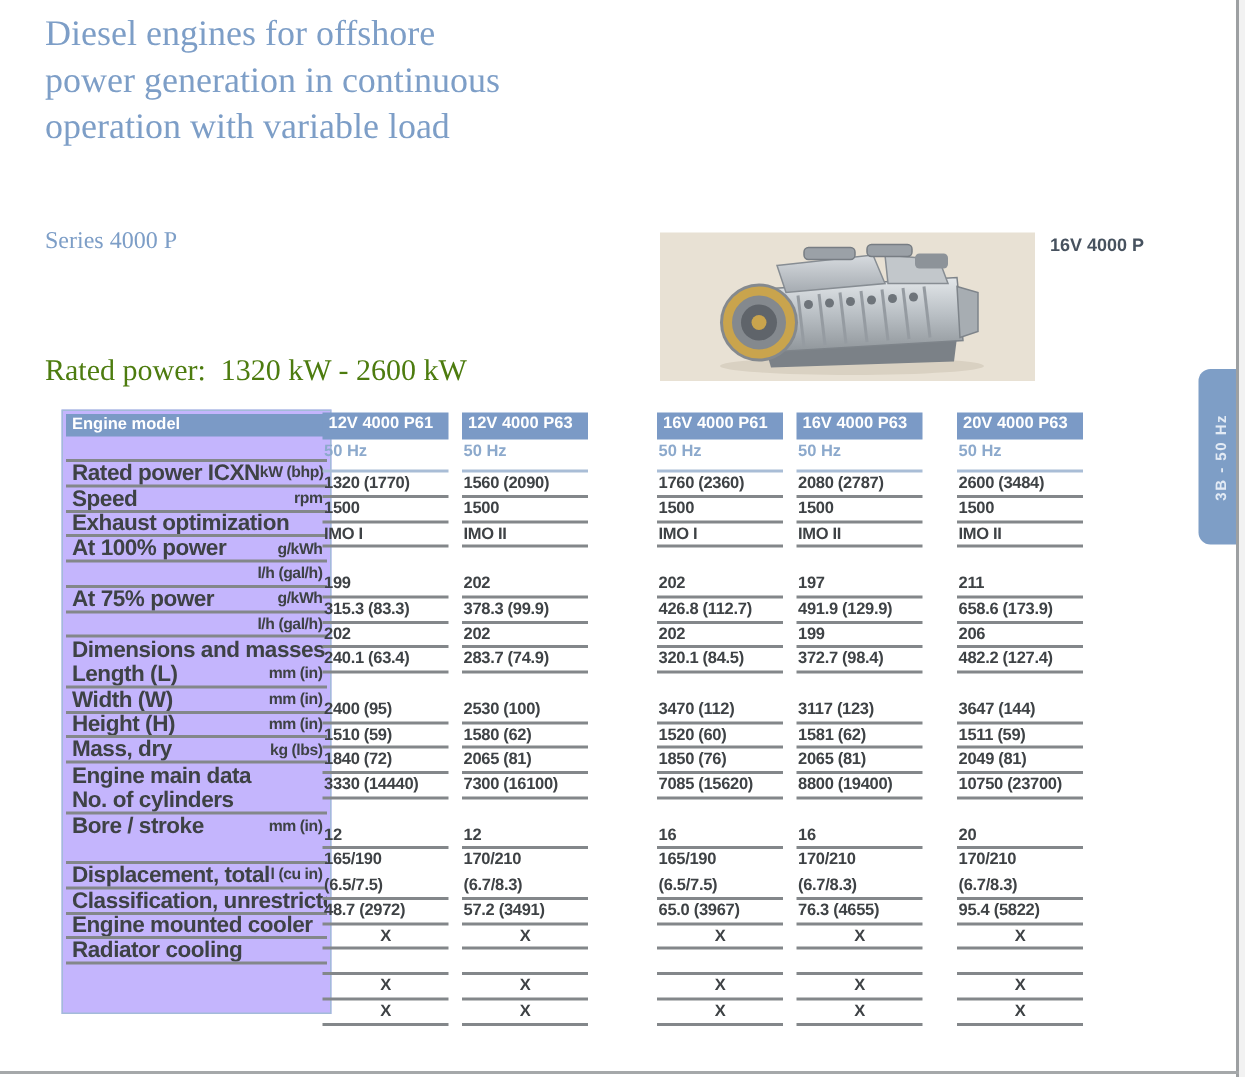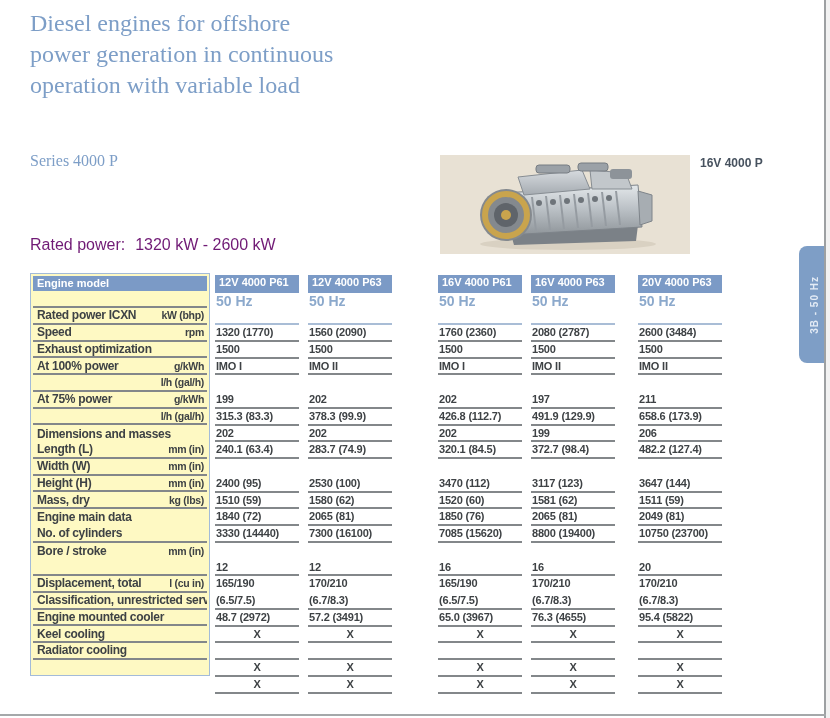--- a/index.html
+++ b/index.html
@@ -8,52 +8,52 @@
   
   .edge-right{position:absolute;left:824px;top:0;width:2px;height:718px;background:#9da0a2;}
   .edge-far-right{position:absolute;left:826px;top:0;width:4px;height:718px;background:#f2f2f2;}
   .edge-bottom{position:absolute;left:0;top:714px;width:826px;height:2px;background:#a5a8aa;}
 
   
   .title{position:absolute;left:30px;top:8px;font-family:"Liberation Serif",serif;
          font-size:24px;line-height:31px;color:#7d9ec7;}
   .series{position:absolute;left:30px;top:152px;font-family:"Liberation Serif",serif;
           font-size:16px;color:#7d9ec7;}
-  .rated{position:absolute;left:30px;top:236px;font-family:Liberation Sans, sans-serif;
-         font-size:16px;color:#701a75;}
+  .rated{position:absolute;left:30px;top:236px;font-family:Liberation Serif, serif;
+         font-size:20px;color:#4d7c0f;}
   .rated .rp-val{margin-left:10px;}
 
   
   .engine-photo{position:absolute;left:440px;top:155px;width:250px;height:99px;background:#e8e1d4;}
   .photo-caption{position:absolute;left:700px;top:156px;font-size:12px;font-weight:bold;color:#47525f;}
 
   
   .side-tab{position:absolute;left:799px;top:246px;width:31px;height:117px;background:#7e9ec6;
             border-radius:8px 0 0 8px;display:flex;align-items:center;justify-content:center;cursor:pointer;}
   .side-tab-text{writing-mode:vertical-rl;transform:rotate(180deg);color:#e3ebf5;
                  font-size:10px;font-weight:bold;letter-spacing:1px;white-space:nowrap;}
 
   
   #spec-table{position:absolute;left:30px;top:273px;width:680px;height:404px;}
-  .label-block{position:absolute;left:0;top:0;width:180px;height:403px;border:1px solid #a3bbd9;
-               box-sizing:border-box;background:#fef9c3;}
+  .label-block{position:absolute;left:11px;top:0;width:180px;height:403px;border:1px solid #a3bbd9;
+               box-sizing:border-box;background:#c4b5fd;}
   .lb-header{margin:2px 2px 0 2px;height:15px;background:#7b9ac6;color:#ffffff;
              font-size:11px;font-weight:bold;line-height:15px;padding-left:4px;}
   .lb-freq{margin:0 2px;height:17px;box-sizing:border-box;border-bottom:2px solid #83878a;}
   .lb-row{margin:0 2px;height:16.75px;box-sizing:border-box;display:flex;align-items:center;
           justify-content:space-between;padding:0 3px 0 4px;overflow:hidden;}
   .lb-row.line{border-bottom:2px solid #83878a;}
-  .lb-row .lab{font-size:12px;font-weight:bold;color:#3e4245;letter-spacing:-0.3px;white-space:nowrap;}
+  .lb-row .lab{font-size:15px;font-weight:bold;color:#3e4245;letter-spacing:-0.3px;white-space:nowrap;}
   .lb-row .unit{font-size:10.5px;font-weight:bold;color:#3e4245;letter-spacing:-0.3px;white-space:nowrap;}
 
   .data-col{position:absolute;top:0;width:84px;}
   .dc-header{height:18px;margin-top:2px;background:#7b9ac6;color:#ffffff;font-size:11px;
              font-weight:bold;line-height:15px;padding-left:4px;box-sizing:border-box;white-space:nowrap;}
-  .dc-freq{height:32px;box-sizing:border-box;border-bottom:2px solid #a9bdd6;
-           font-size:14px;font-weight:bold;color:#8ca9cc;line-height:16px;padding-left:1px;}
+  .dc-freq{height:22px;box-sizing:border-box;border-bottom:2px solid #a9bdd6;
+           font-size:11px;font-weight:bold;color:#8ca9cc;line-height:16px;padding-left:1px;}
   .dc-cell{height:16.75px;box-sizing:border-box;font-size:11px;font-weight:bold;color:#3e4245;
            line-height:15px;padding-left:1px;letter-spacing:-0.2px;white-space:nowrap;}
   .dc-cell.line{border-bottom:2px solid #83878a;}
   .dc-cell.center{text-align:center;padding-left:0;}
 </style>
 </head>
 <body>
 
 <div class="page">
 
@@ -199,24 +199,20 @@
         </div>
         <div class="lb-row line">
           <div class="lab">Classification, unrestricted service</div>
           <div class="unit"></div>
         </div>
         <div class="lb-row line">
           <div class="lab">Engine mounted cooler</div>
           <div class="unit"></div>
         </div>
         <div class="lb-row line">
-          <div class="lab">Keel cooling</div>
-          <div class="unit"></div>
-        </div>
-        <div class="lb-row line">
           <div class="lab">Radiator cooling</div>
           <div class="unit"></div>
         </div>
       </div>
       <div class="data-col" style="left: 185px;">
         <div class="dc-header">12V 4000 P61</div>
         <div class="dc-freq">50 Hz</div>
         <div class="dc-cell line">1320 (1770)</div>
         <div class="dc-cell line">1500</div>
         <div class="dc-cell line">IMO I</div>

